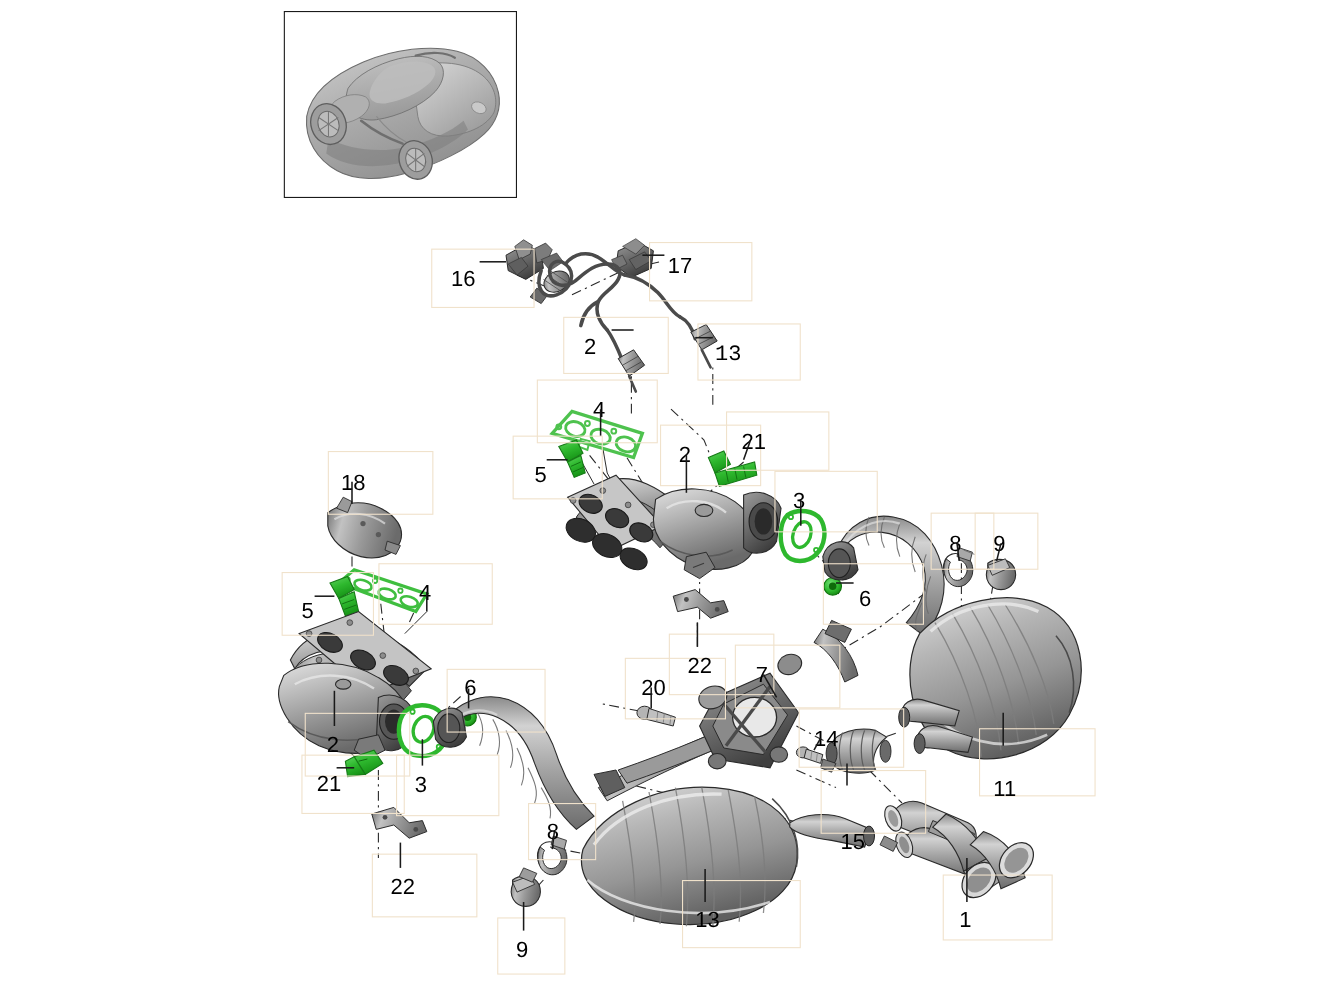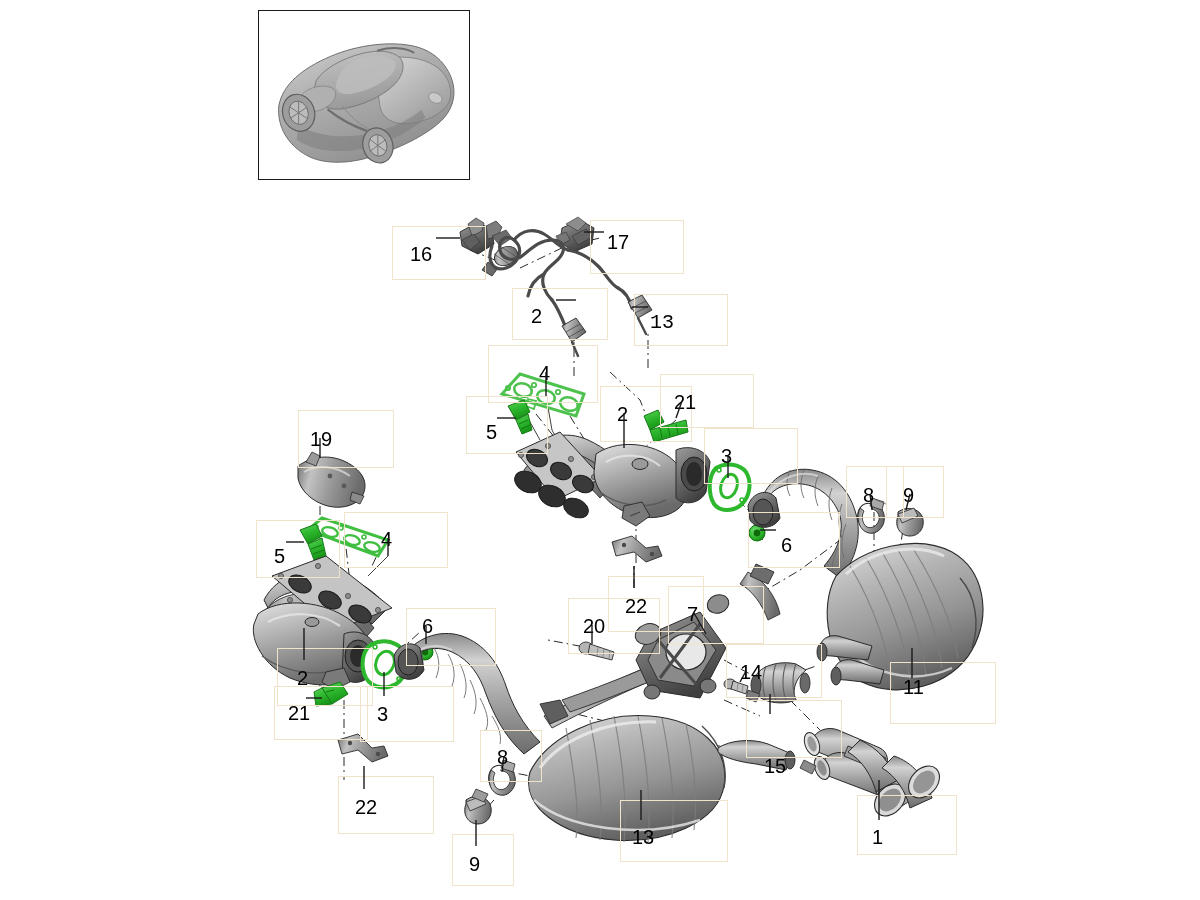--- a/index.html
+++ b/index.html
@@ -618,35 +618,35 @@
       <div class="callout" style="left: 863px; top: 485px;">8</div>
       <div class="hotspot" style="left: 480px; top: 730px; width: 62px; height: 52px; border-color: rgb(240, 226, 203);"></div>
       <div class="callout" style="left: 497px; top: 747px;">8</div>
       <div class="hotspot" style="left: 886px; top: 466px; width: 58px; height: 52px; border-color: rgb(240, 226, 203);"></div>
       <div class="callout" style="left: 903px; top: 485px;">9</div>
       <div class="hotspot" style="left: 452px; top: 834px; width: 62px; height: 52px; border-color: rgb(240, 226, 203);"></div>
       <div class="callout" style="left: 469px; top: 854px;">9</div>
       <div class="hotspot" style="left: 620px; top: 800px; width: 108px; height: 62px; border-color: rgb(240, 226, 203);"></div>
       <div class="callout" style="left: 632px; top: 827px;">13</div>
       <div class="hotspot" style="left: 890px; top: 662px; width: 106px; height: 62px; border-color: rgb(240, 226, 203);"></div>
-      <div class="callout" style="left: 903px; top: 677px;">11</div>
+      <div class="callout" style="left: 903px; top: 708px;">11</div>
       <div class="hotspot" style="left: 512px; top: 288px; width: 96px; height: 52px; border-color: rgb(240, 226, 203);"></div>
       <div class="callout" style="left: 531px; top: 306px;">2</div>
       <div class="hotspot" style="left: 634px; top: 294px; width: 94px; height: 52px; border-color: rgb(240, 226, 203);"></div>
       <div class="callout" style="left: 650px; top: 313px; font-family: Liberation Mono, monospace;">13</div>
       <div class="hotspot" style="left: 726px; top: 644px; width: 96px; height: 54px; border-color: rgb(240, 226, 203);"></div>
       <div class="callout" style="left: 740px; top: 662px;">14</div>
       <div class="hotspot" style="left: 746px; top: 700px; width: 96px; height: 58px; border-color: rgb(240, 226, 203);"></div>
       <div class="callout" style="left: 764px; top: 756px;">15</div>
       <div class="hotspot" style="left: 392px; top: 226px; width: 94px; height: 54px; border-color: rgb(240, 226, 203);"></div>
       <div class="callout" style="left: 410px; top: 244px;">16</div>
       <div class="hotspot" style="left: 590px; top: 220px; width: 94px; height: 54px; border-color: rgb(240, 226, 203);"></div>
       <div class="callout" style="left: 607px; top: 232px; text-align: right;">17</div>
       <div class="hotspot" style="left: 298px; top: 410px; width: 96px; height: 58px; border-color: rgb(240, 226, 203);"></div>
-      <div class="callout" style="left: 310px; top: 429px;">19</div>
+      <div class="callout" style="left: 310px; top: 429px;">18</div>
       <div class="hotspot" style="left: 568px; top: 598px; width: 92px; height: 56px; border-color: rgb(240, 226, 203);"></div>
       <div class="callout" style="left: 583px; top: 616px; text-align: center;">20</div>
       <div class="hotspot" style="left: 660px; top: 374px; width: 94px; height: 54px; border-color: rgb(240, 226, 203);"></div>
       <div class="callout" style="left: 674px; top: 392px;">21</div>
       <div class="hotspot" style="left: 274px; top: 686px; width: 94px; height: 54px; border-color: rgb(240, 226, 203);"></div>
       <div class="callout" style="left: 288px; top: 703px;">21</div>
       <div class="hotspot" style="left: 608px; top: 576px; width: 96px; height: 56px; border-color: rgb(240, 226, 203);"></div>
       <div class="callout" style="left: 625px; top: 596px;">22</div>
       <div class="hotspot" style="left: 338px; top: 776px; width: 96px; height: 58px; border-color: rgb(240, 226, 203);"></div>
       <div class="callout" style="left: 355px; top: 797px;">22</div>

